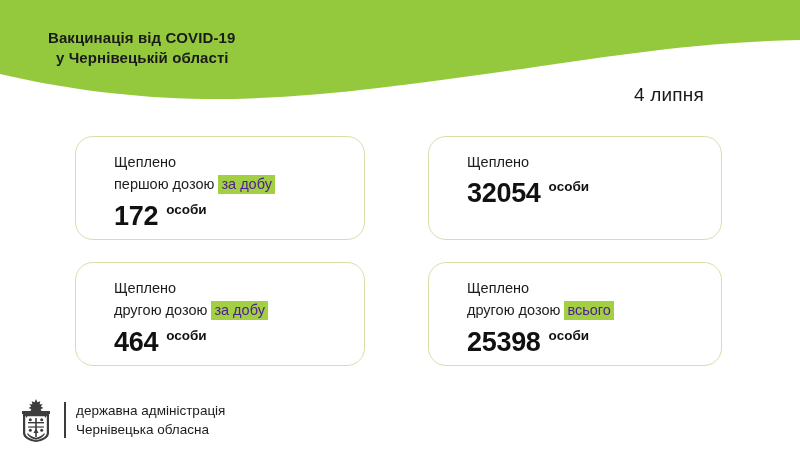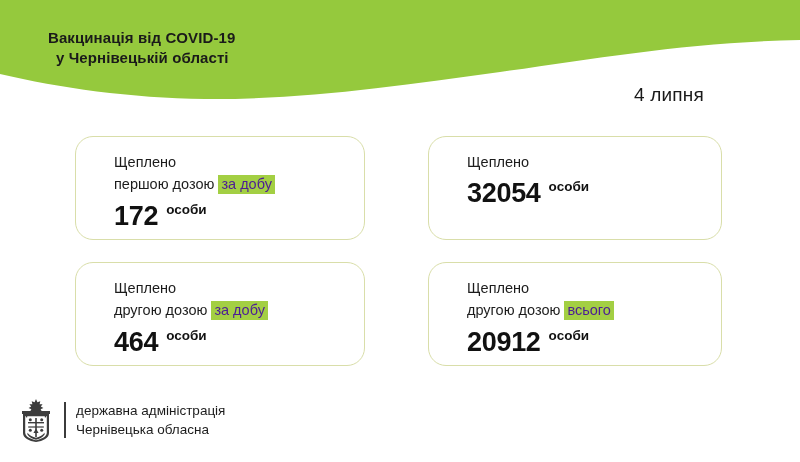--- a/index.html
+++ b/index.html
@@ -208,21 +208,21 @@
           <span class="card-unit">особи</span>
         </div>
       </div>
     </div>
 
     <div class="card card-c4">
       <div class="card-inner">
         <div class="card-line">Щеплено</div>
         <div class="card-line"><span>другою дозою </span><span class="hl">всього</span></div>
         <div class="card-value-row">
-          <span class="card-number">20912</span>
+          <span class="card-number">25398</span>
           <span class="card-unit">особи</span>
         </div>
       </div>
     </div>
 
   </div>
 
   <div class="footer">
 
     <div class="oda-block">

